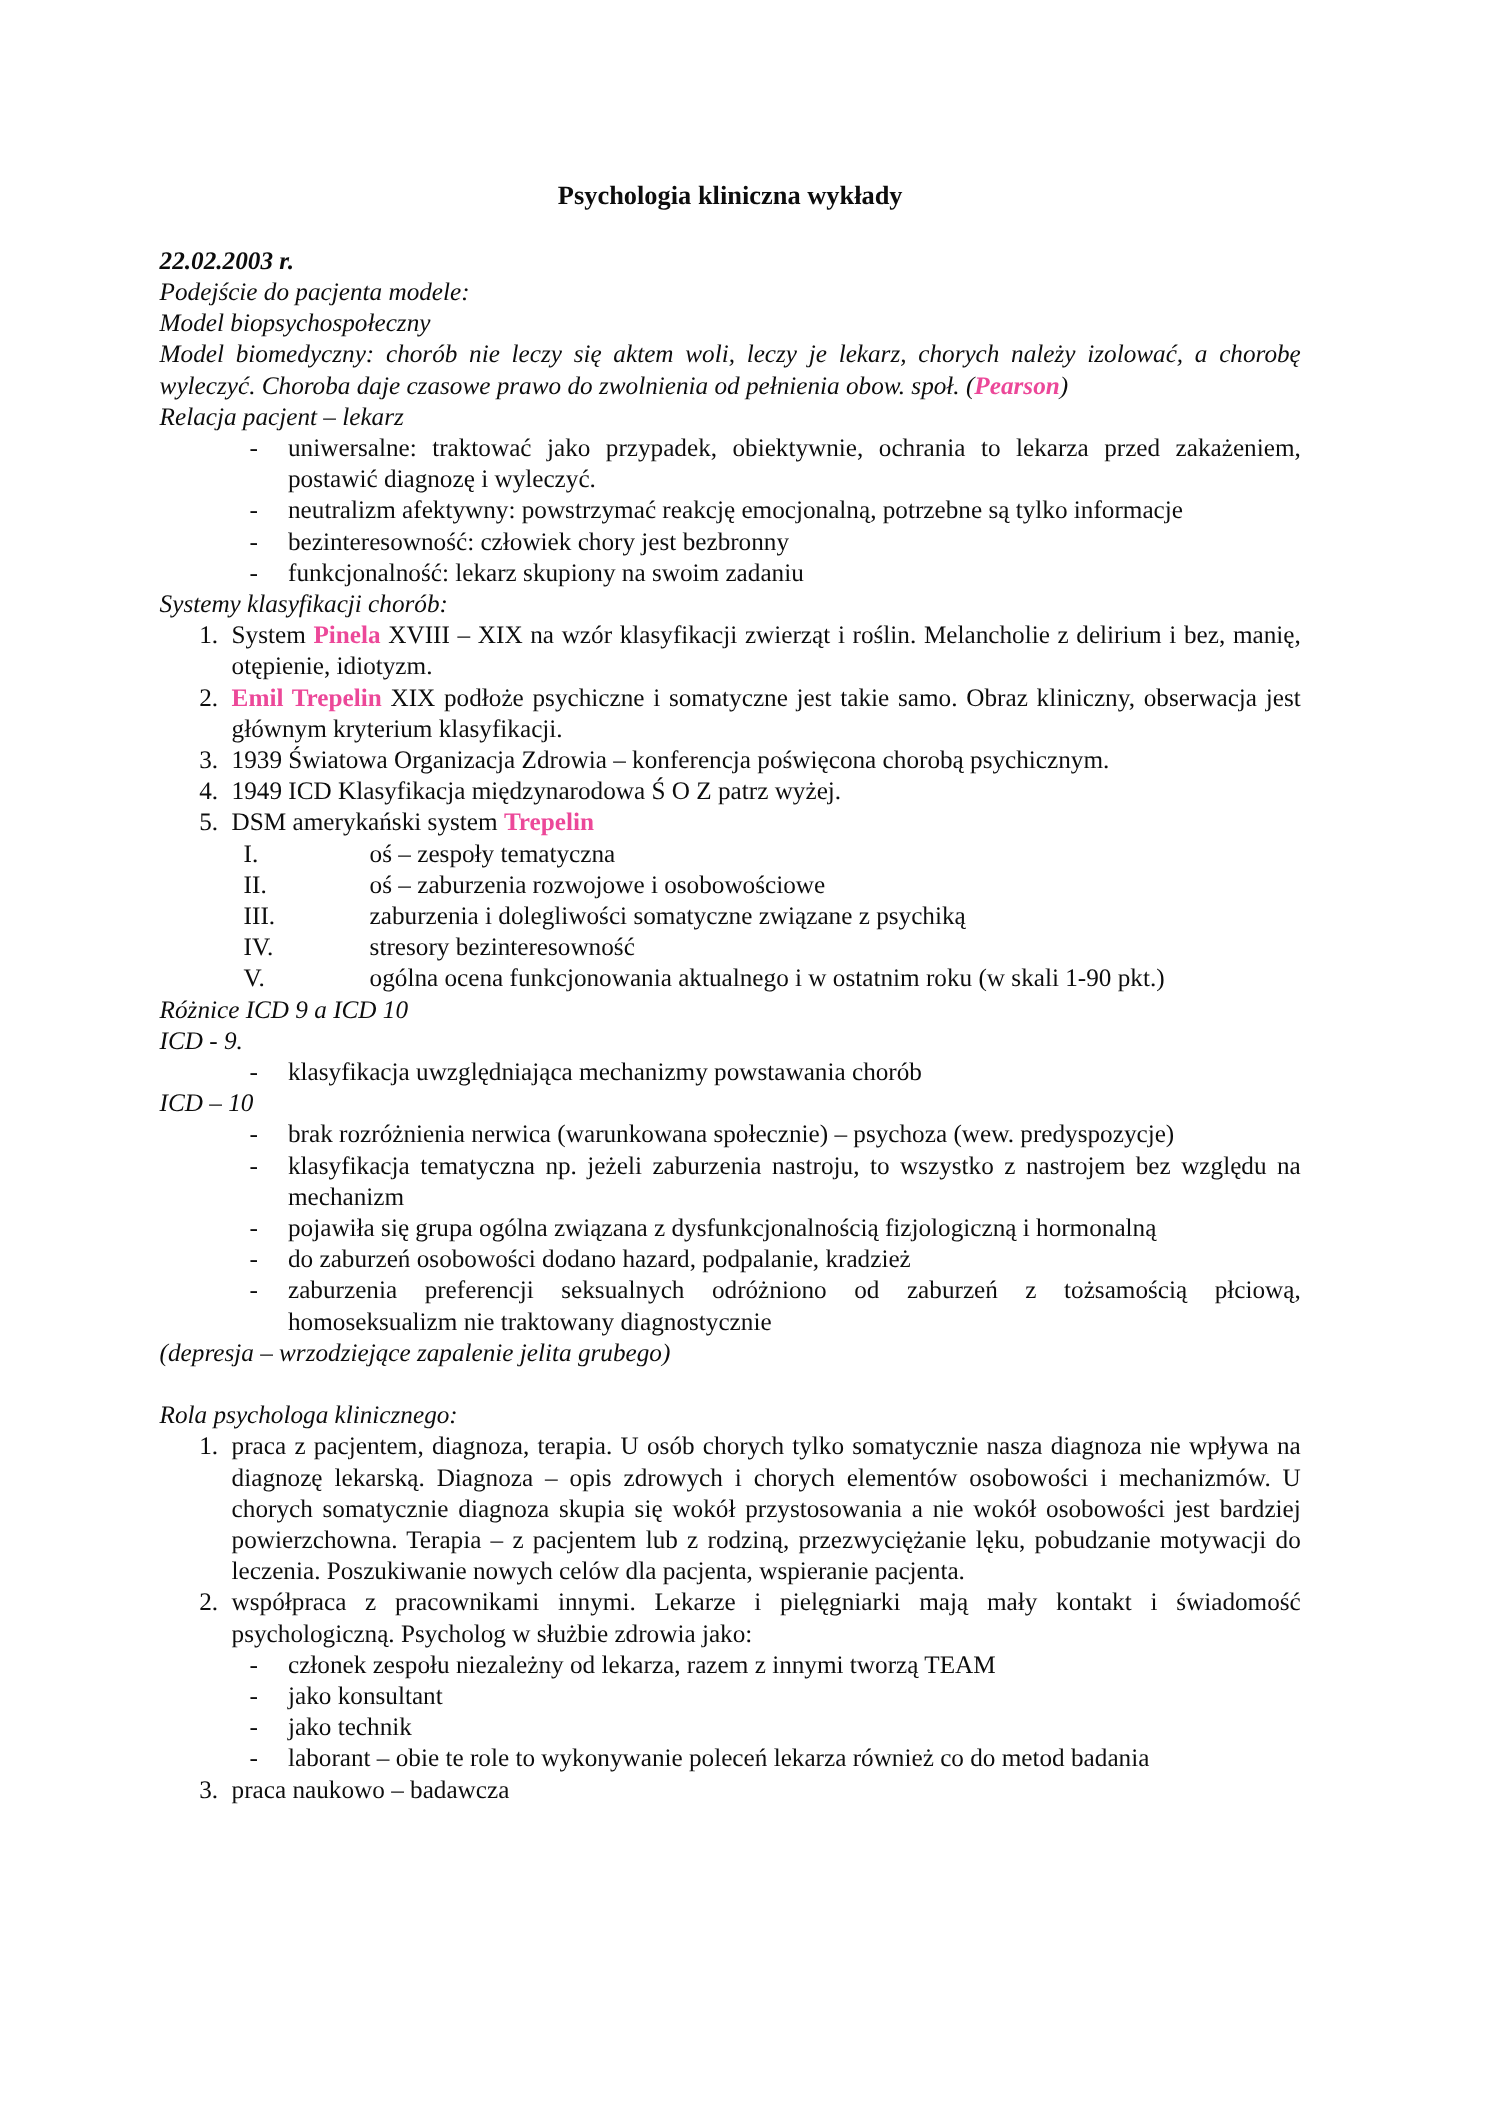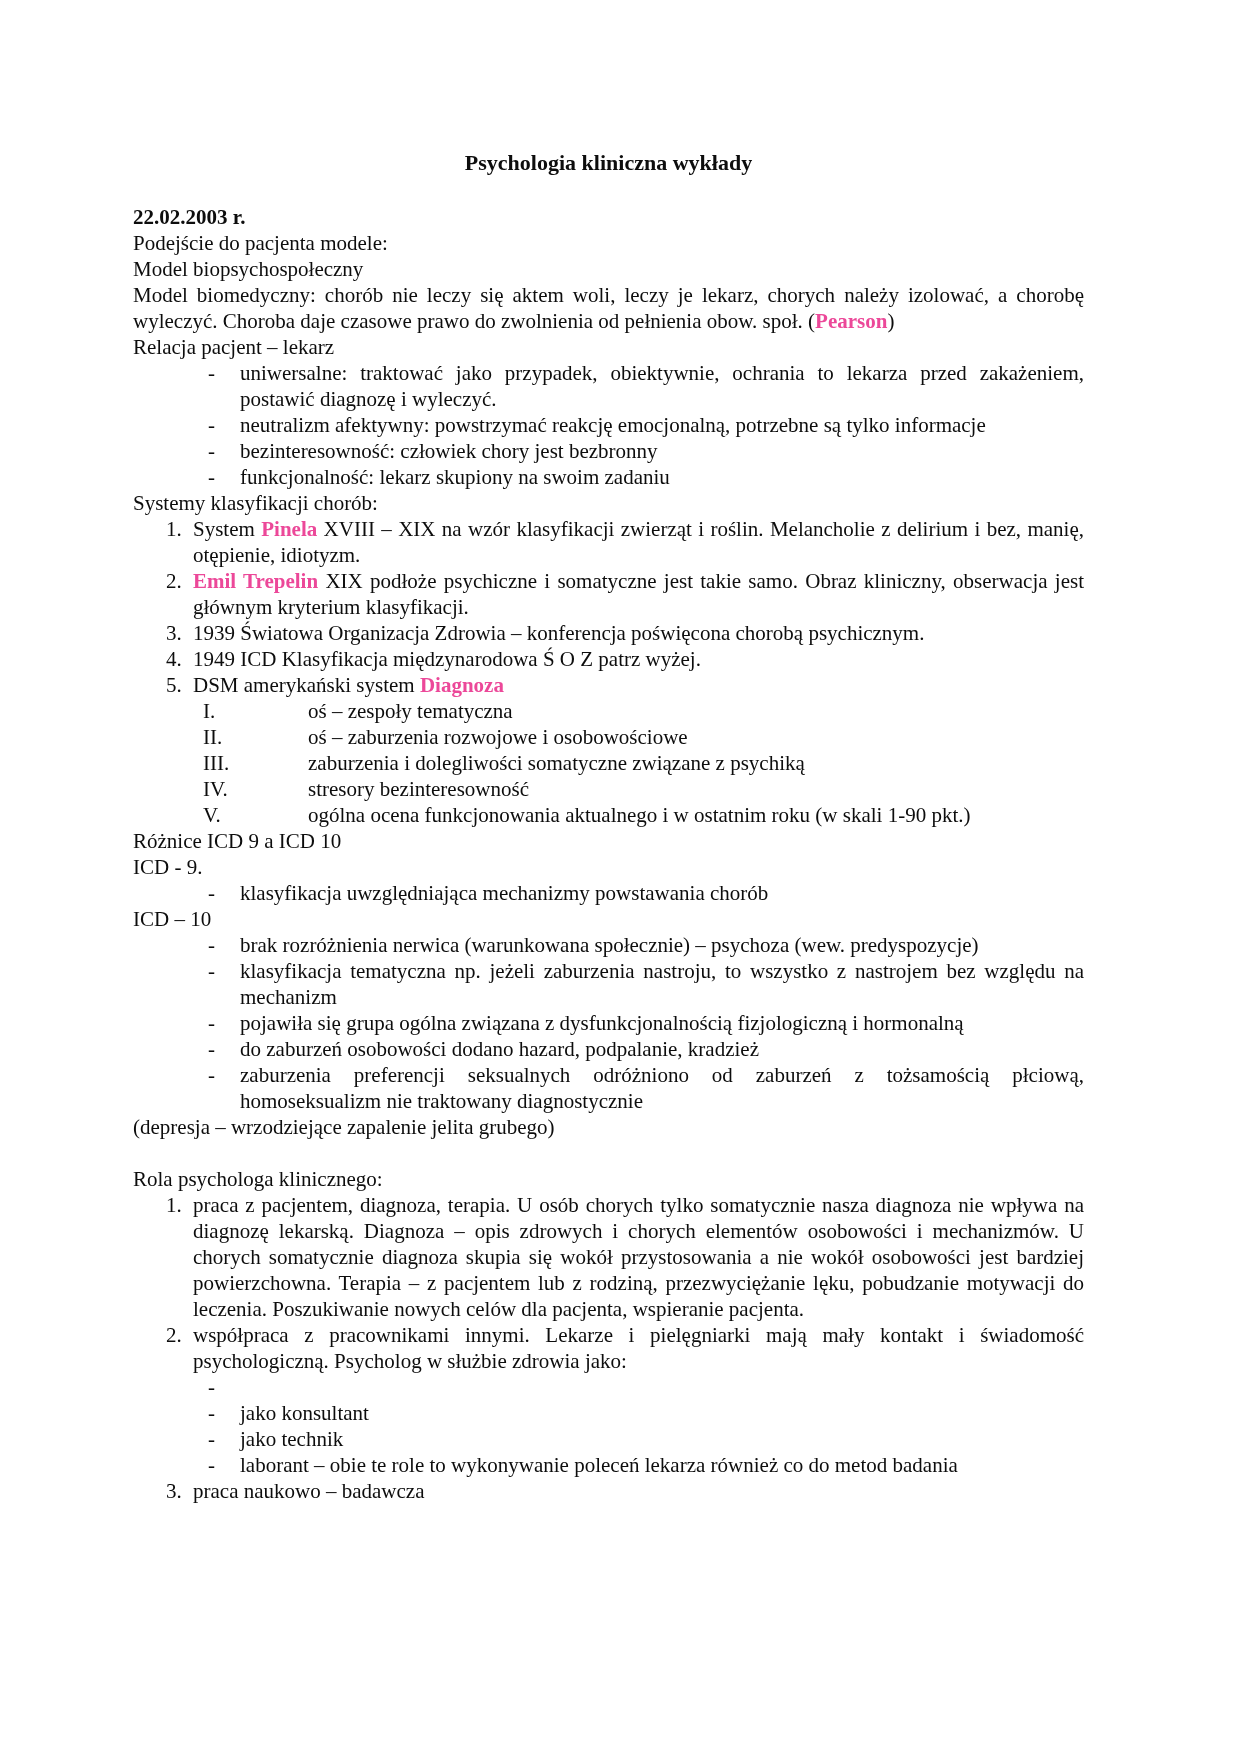--- a/index.html
+++ b/index.html
@@ -3,21 +3,21 @@
 <meta charset="utf-8">
 <style>
   html,body { margin:0; padding:0; background:#ffffff; }
   .page {
     width:1216px; height:1754px; background:#ffffff; position:relative;
     box-sizing:border-box; padding:150px 132px 0 133px;
     font-family:"Liberation Serif","DejaVu Serif",serif;
     font-size:21px; line-height:26px; color:#0d0d0d;
   }
   .title { font-weight:bold; text-align:center; margin:0 0 28px 0; font-size:22px; }
-  .p  { margin:0; text-align:justify; }
+  .p  { margin:0; text-align:justify;font-style:italic; }
   .b  { font-weight:bold; }
   .red{ color:#ec4899; font-weight:bold; }
   .li { display:flex; margin:0; }
   .li .mk { flex:0 0 auto; }
   .li .tx { flex:1 1 auto; text-align:justify; }
   .num   { padding-left:33px; }  .num .mk   { width:27px; }
   .dash  { padding-left:75px; }  .dash .mk  { width:32px; }
   .roman { padding-left:70px; }  .roman .mk { width:105px; }
   .blank { height:26px; }
 </style>
@@ -69,21 +69,21 @@
       <span class="mk">3.</span>
       <span class="tx">1939 Światowa Organizacja Zdrowia – konferencja poświęcona chorobą psychicznym.</span>
     </div>
   <div class="li num">
       <span class="mk">4.</span>
       <span class="tx">1949 ICD Klasyfikacja międzynarodowa Ś O Z patrz wyżej.</span>
     </div>
 
   <div class="li num">
       <span class="mk">5.</span>
-      <span class="tx"><span>DSM amerykański system </span><span class="red">Diagnoza</span></span>
+      <span class="tx"><span>DSM amerykański system </span><span class="red">Trepelin</span></span>
     </div>
 
   <div class="li roman">
       <span class="mk">I.</span>
       <span class="tx">oś – zespoły tematyczna</span>
     </div>
   <div class="li roman">
       <span class="mk">II.</span>
       <span class="tx">oś – zaburzenia rozwojowe i osobowościowe</span>
     </div>
@@ -141,20 +141,21 @@
       <span class="mk">1.</span>
       <span class="tx">praca z pacjentem, diagnoza, terapia. U osób chorych tylko somatycznie nasza diagnoza nie wpływa na diagnozę lekarską. Diagnoza – opis zdrowych i chorych elementów osobowości i mechanizmów. U chorych somatycznie diagnoza skupia się wokół przystosowania a nie wokół osobowości jest bardziej powierzchowna. Terapia – z pacjentem lub z rodziną, przezwyciężanie lęku, pobudzanie motywacji do leczenia. Poszukiwanie nowych celów dla pacjenta, wspieranie pacjenta.</span>
     </div>
   <div class="li num">
       <span class="mk">2.</span>
       <span class="tx">współpraca z pracownikami innymi. Lekarze i pielęgniarki mają mały kontakt i świadomość psychologiczną. Psycholog w służbie zdrowia jako:</span>
     </div>
 
   <div class="li dash">
       <span class="mk">-</span>
+      <span class="tx">członek zespołu niezależny od lekarza, razem z innymi tworzą TEAM</span>
     </div>
   <div class="li dash">
       <span class="mk">-</span>
       <span class="tx">jako konsultant</span>
     </div>
   <div class="li dash">
       <span class="mk">-</span>
       <span class="tx">jako technik</span>
     </div>
   <div class="li dash">

